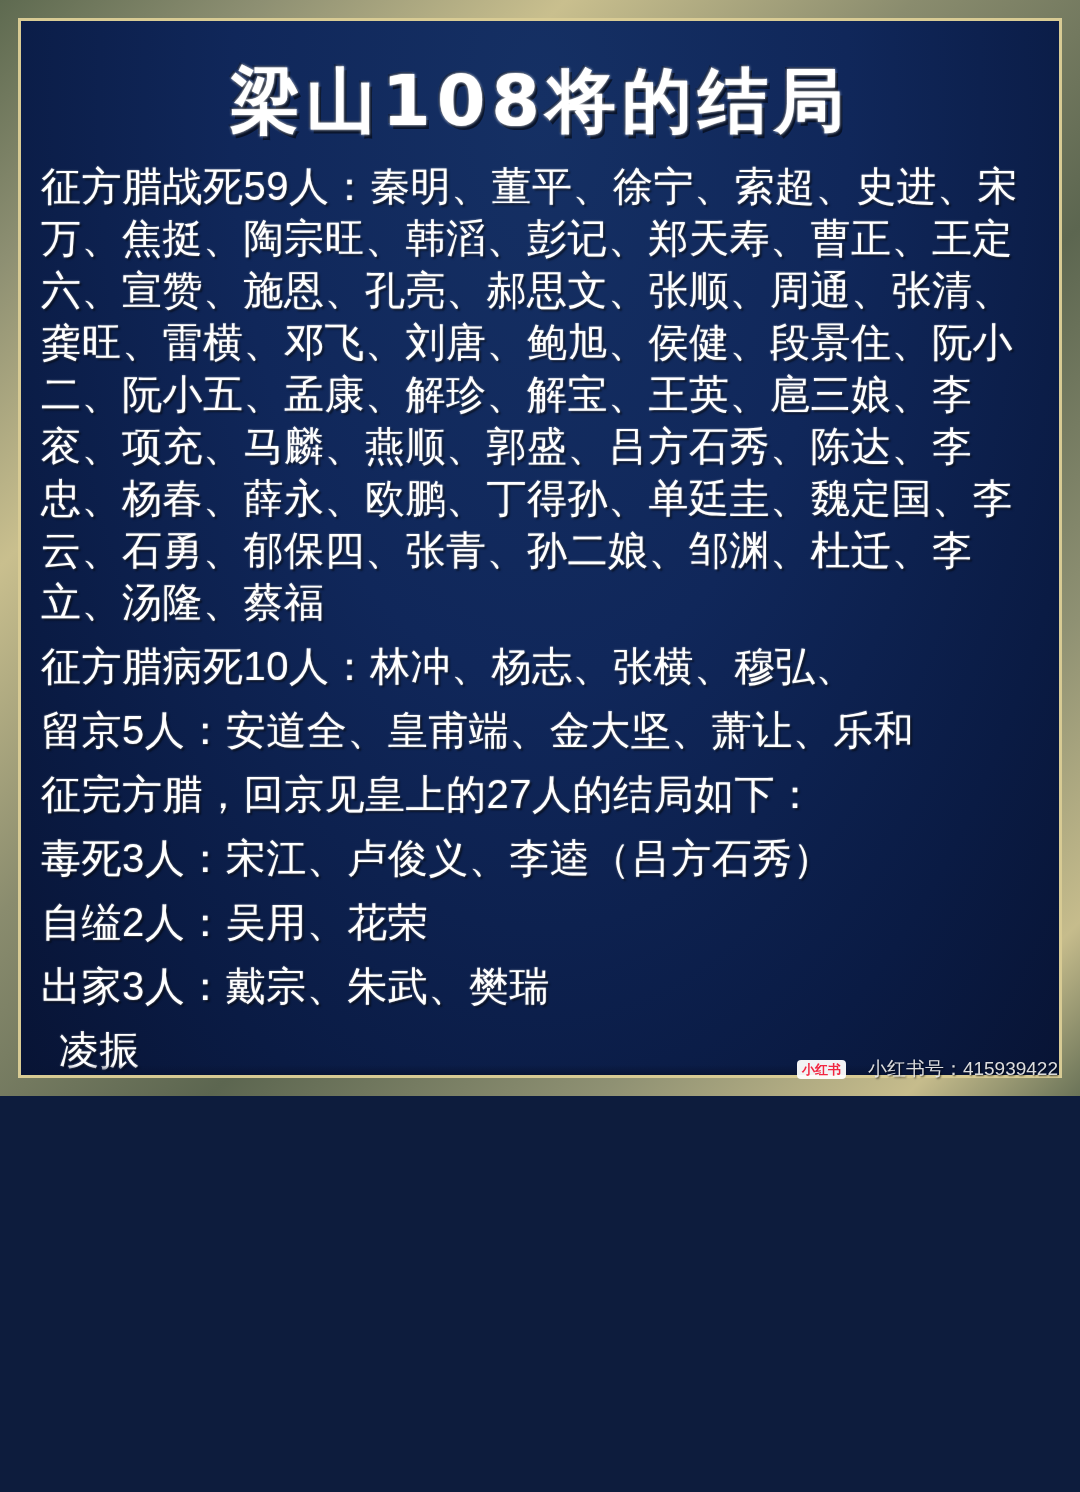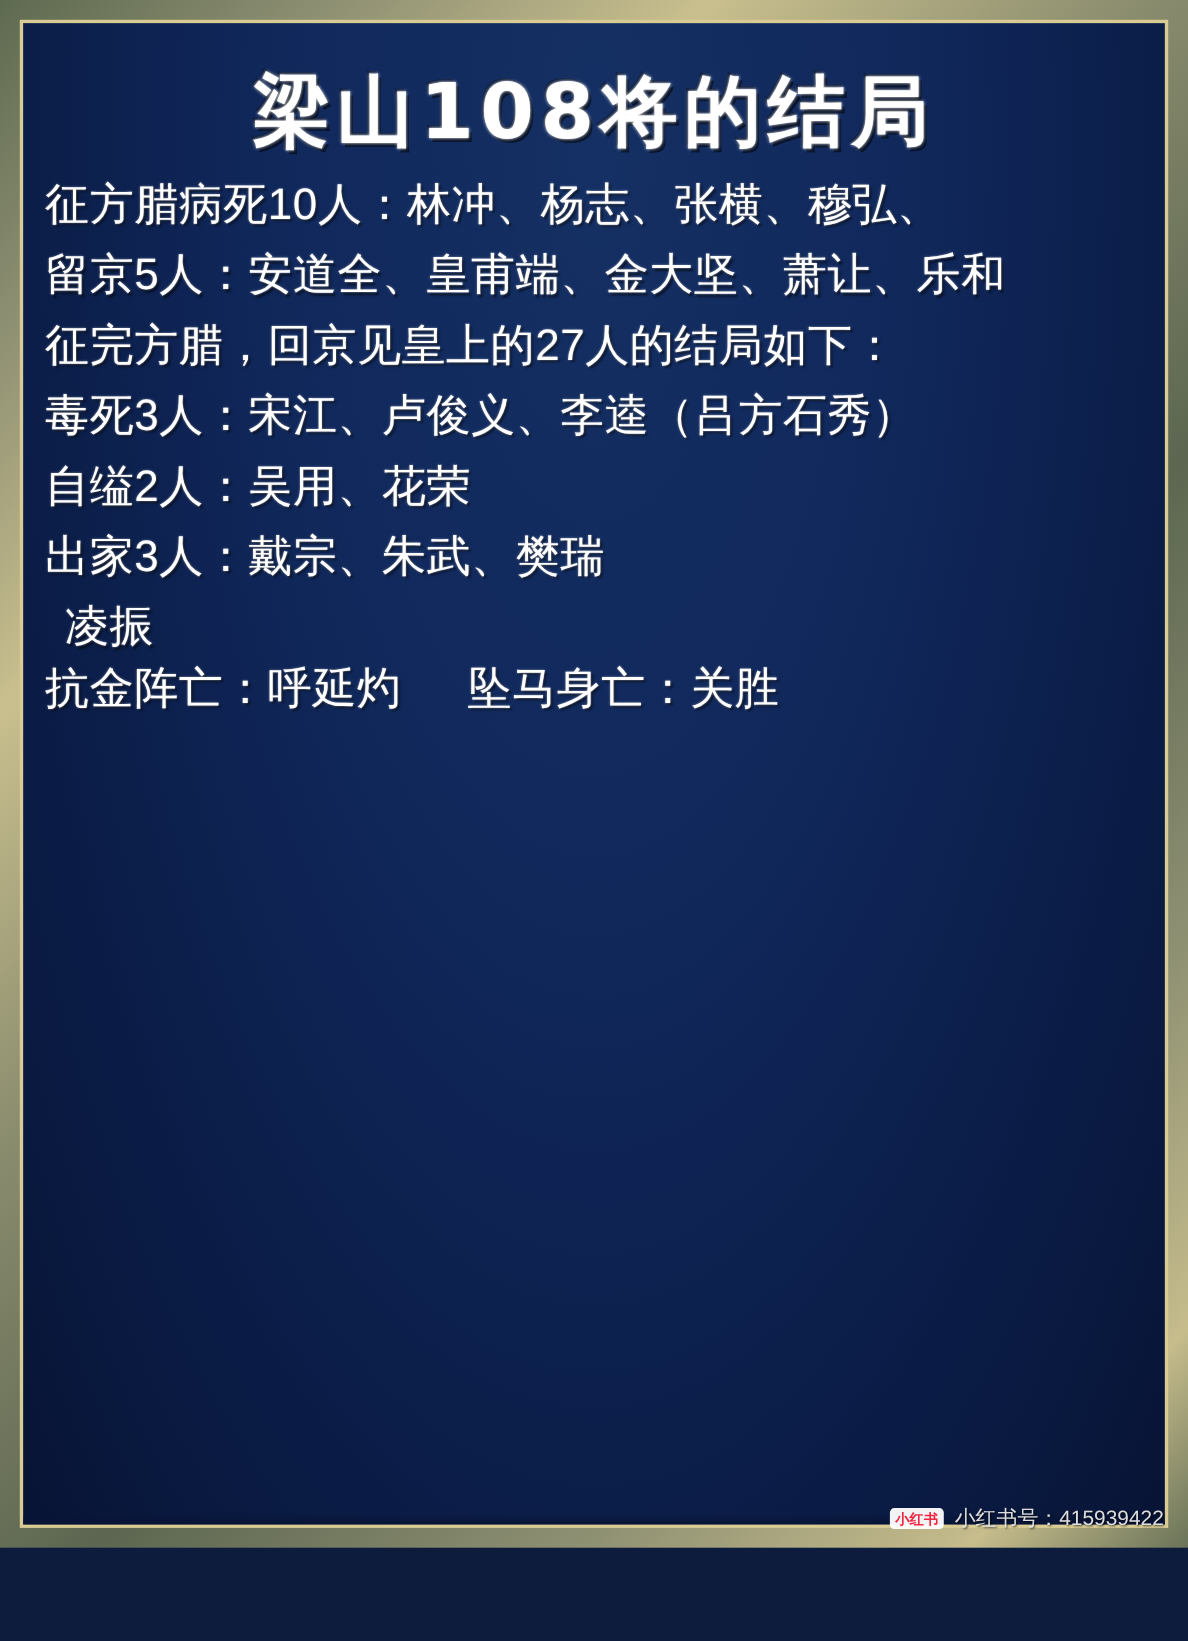--- a/index.html
+++ b/index.html
@@ -9,21 +9,21 @@
   }
   body {
     width: 1080px;
     height: 1492px;
     overflow: hidden;
     font-family: "Liberation Sans", "DejaVu Sans", sans-serif;
   }
   .poster {
     position: relative;
     width: 1080px;
-    height: 1407px;
+    height: 1096px;
     box-sizing: border-box;
     background: linear-gradient(135deg, #5e6a50 0%, #8d8f72 12%, #c9bf8e 26%, #8a8c6e 42%, #5c6650 60%, #8f9173 78%, #c6bc8c 92%, #6a7358 100%);
     padding: 18px;
   }
   .inner-frame {
     position: relative;
     width: 100%;
     height: 100%;
     box-sizing: border-box;
     border: 3px solid #d8cb94;
@@ -73,21 +73,21 @@
   .two-col {
     display: flex;
     gap: 60px;
   }
   .watermark {
     position: absolute;
     right: 22px;
     bottom: 14px;
     display: flex;
     align-items: center;
-    gap: 10px;
+    gap: 22px;
     color: #e8e8e8;
     font-size: 19px;
     opacity: 0.95;
   }
   .xhs-badge {
     display: inline-flex;
     align-items: center;
     justify-content: center;
     background: #ffffff;
     color: #ff2741;
@@ -114,20 +114,23 @@
 </head>
 <body>
 
 <div class="poster">
   <div class="inner-frame">
 
     <div class="title">梁山108将的结局</div>
 
     <div class="body-text">
 
+      <div class="block">
+        <div class="para"><span>征方腊战死59人：</span><span>秦明、董平、徐宁、索超、史进、宋万、焦挺、陶宗旺、韩滔、彭记、郑天寿、曹正、王定六、宣赞、施恩、孔亮、郝思文、张顺、周通、张清、龚旺、雷横、邓飞、刘唐、鲍旭、侯健、段景住、阮小二、阮小五、孟康、解珍、解宝、王英、扈三娘、李衮、项充、马麟、燕顺、郭盛、吕方石秀、陈达、李忠、杨春、薛永、欧鹏、丁得孙、单廷圭、魏定国、李云、石勇、郁保四、张青、孙二娘、邹渊、杜迁、李立、汤隆、蔡福</span></div>
+      </div>
 
       <div class="block">
         <div class="line"><span>征方腊病死10人：</span><span>林冲、杨志、张横、穆弘、</span></div>
       </div>
 
 
 
       <div class="block">
         <div class="line"><span>留京5人：</span><span>安道全、皇甫端、金大坚、萧让、乐和</span></div>
       </div>

